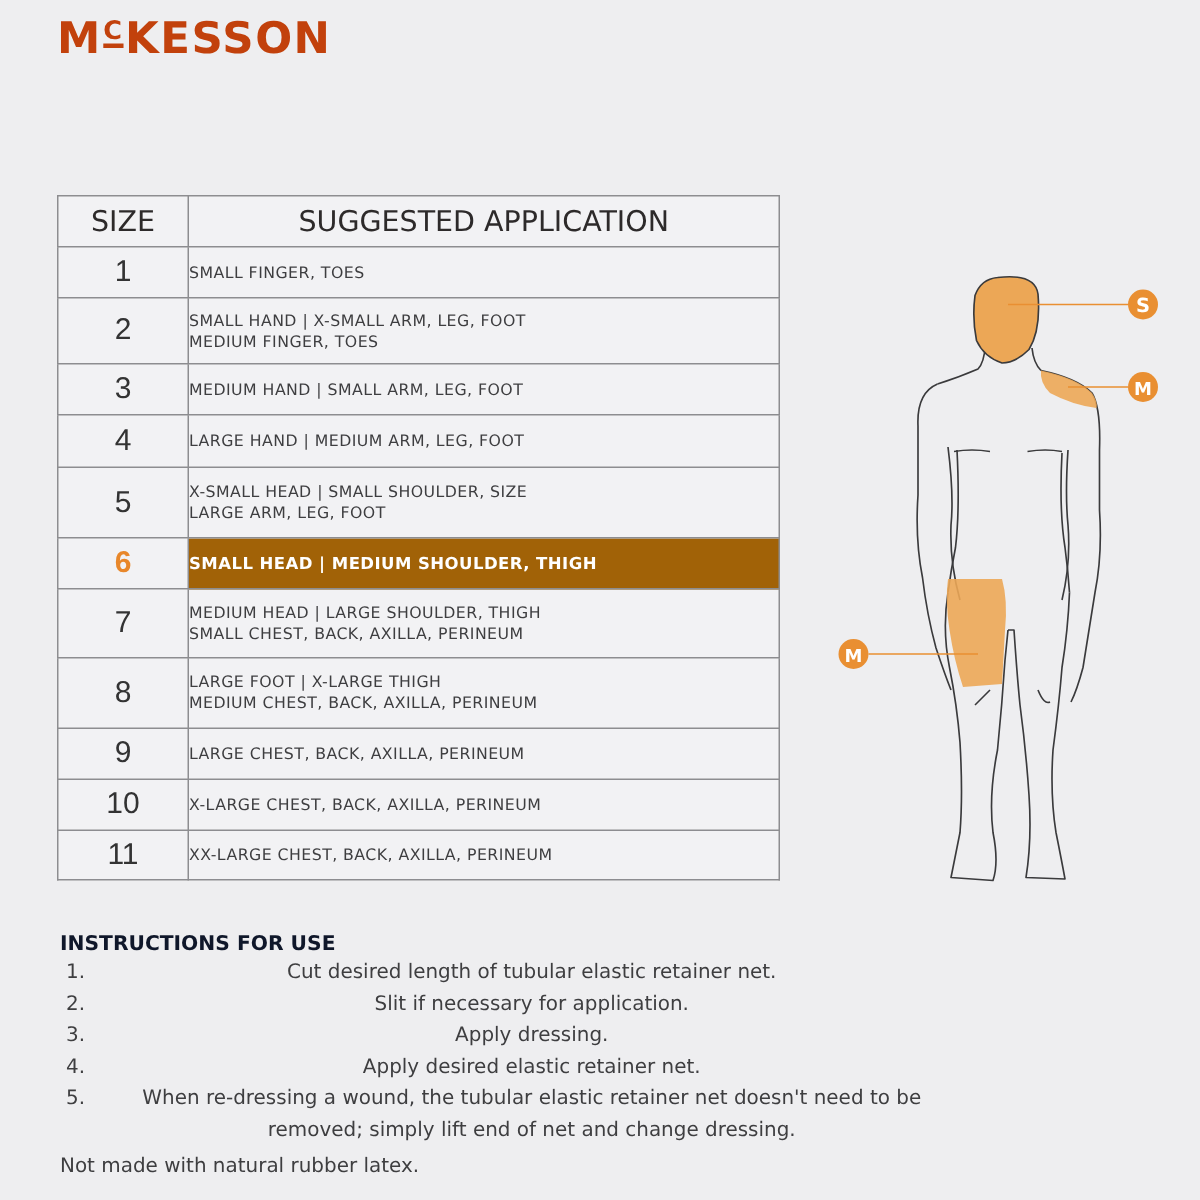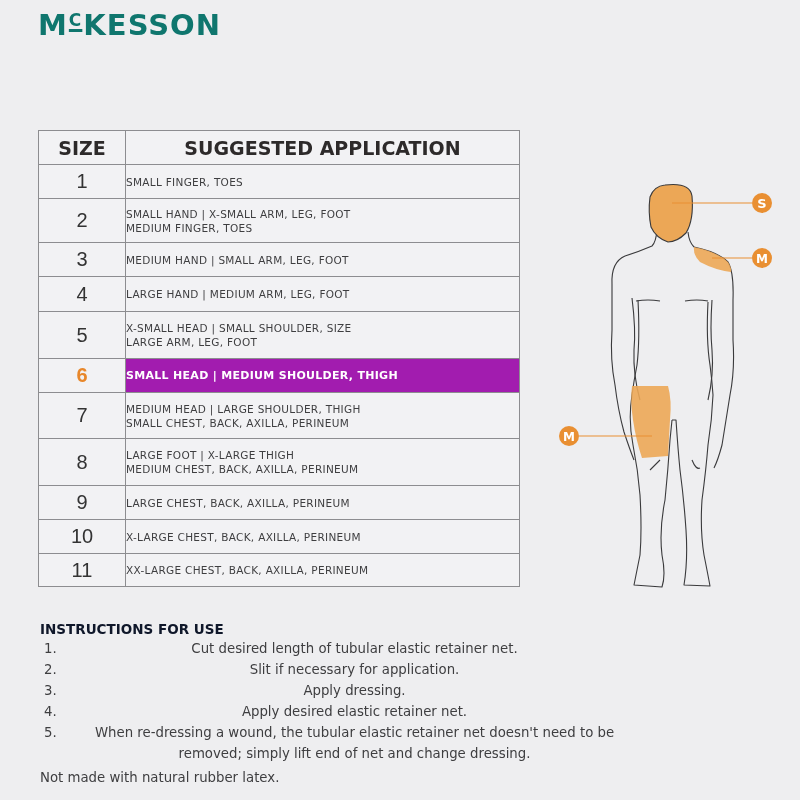--- a/index.html
+++ b/index.html
@@ -7,47 +7,47 @@
     width: 800px; height: 800px; overflow: hidden;
     background: #eeeef0;
     font-family: "DejaVu Sans", sans-serif;
     color: #3a3a3c;
     position: relative;
   }
   .logo {
     position: absolute; left: 38px; top: 8px;
     font-family: "DejaVu Sans", sans-serif;
     font-weight: bold; font-size: 29px; letter-spacing: 1px;
-    color: #0f766e;
+    color: #c2410c;
   }
   .logo .c { font-size: 17px; vertical-align: 9px; text-decoration: underline; text-decoration-thickness: 3px; text-underline-offset: 3px; margin: 0 1px; }
   table.sizes {
     position: absolute; left: 38px; top: 130px;
     width: 482px; border-collapse: collapse;
     background: #f2f2f4;
   }
   table.sizes td, table.sizes th {
     border: 1px solid #8d8d90; padding: 0;
   }
   table.sizes th {
-    height: 33px; font-weight: bold; color: #2d2a2a;
+    height: 33px; font-weight: normal; color: #2d2a2a;
     font-family: "DejaVu Sans", sans-serif;
   }
   th.size-h { width: 86px; font-size: 19px; }
   th.app-h { font-size: 19px; text-align: center; padding-left: 55px; }
   td.size {
     text-align: center; font-size: 20px; color: #333;
     font-family: "Liberation Sans", sans-serif;
   }
   td.app {
     font-size: 10.5px; padding-left: 16px; line-height: 14px;
     letter-spacing: 0.3px; color: #3e3e40;
   }
   tr.hl td.size { color: #e8872a; font-weight: bold; }
-  tr.hl td.app { background: #a21caf; color: #fff; font-weight: bold; font-size: 11px; }
+  tr.hl td.app { background: #a16207; color: #fff; font-weight: bold; font-size: 11px; }
   .instructions {
     position: absolute; left: 40px; top: 621px; width: 600px;
     font-family: "DejaVu Sans", sans-serif; color: #3e3e40;
   }
   .instructions h3 { margin: 0 0 1px 0; font-size: 13.5px; font-weight: bold; color: #0f172a; }
   .instructions ol { margin: 0; padding-left: 21px; font-size: 13.3px; line-height: 21px; text-align: center; }
   .instructions ol li { padding-left: 8px; }
   .instructions .note { margin-top: 6px; font-size: 13.3px; }
   .figure { position: absolute; left: 520px; top: 160px; width: 280px; height: 440px; }
   .badge text { font-family: "DejaVu Sans", sans-serif; font-weight: bold; }

